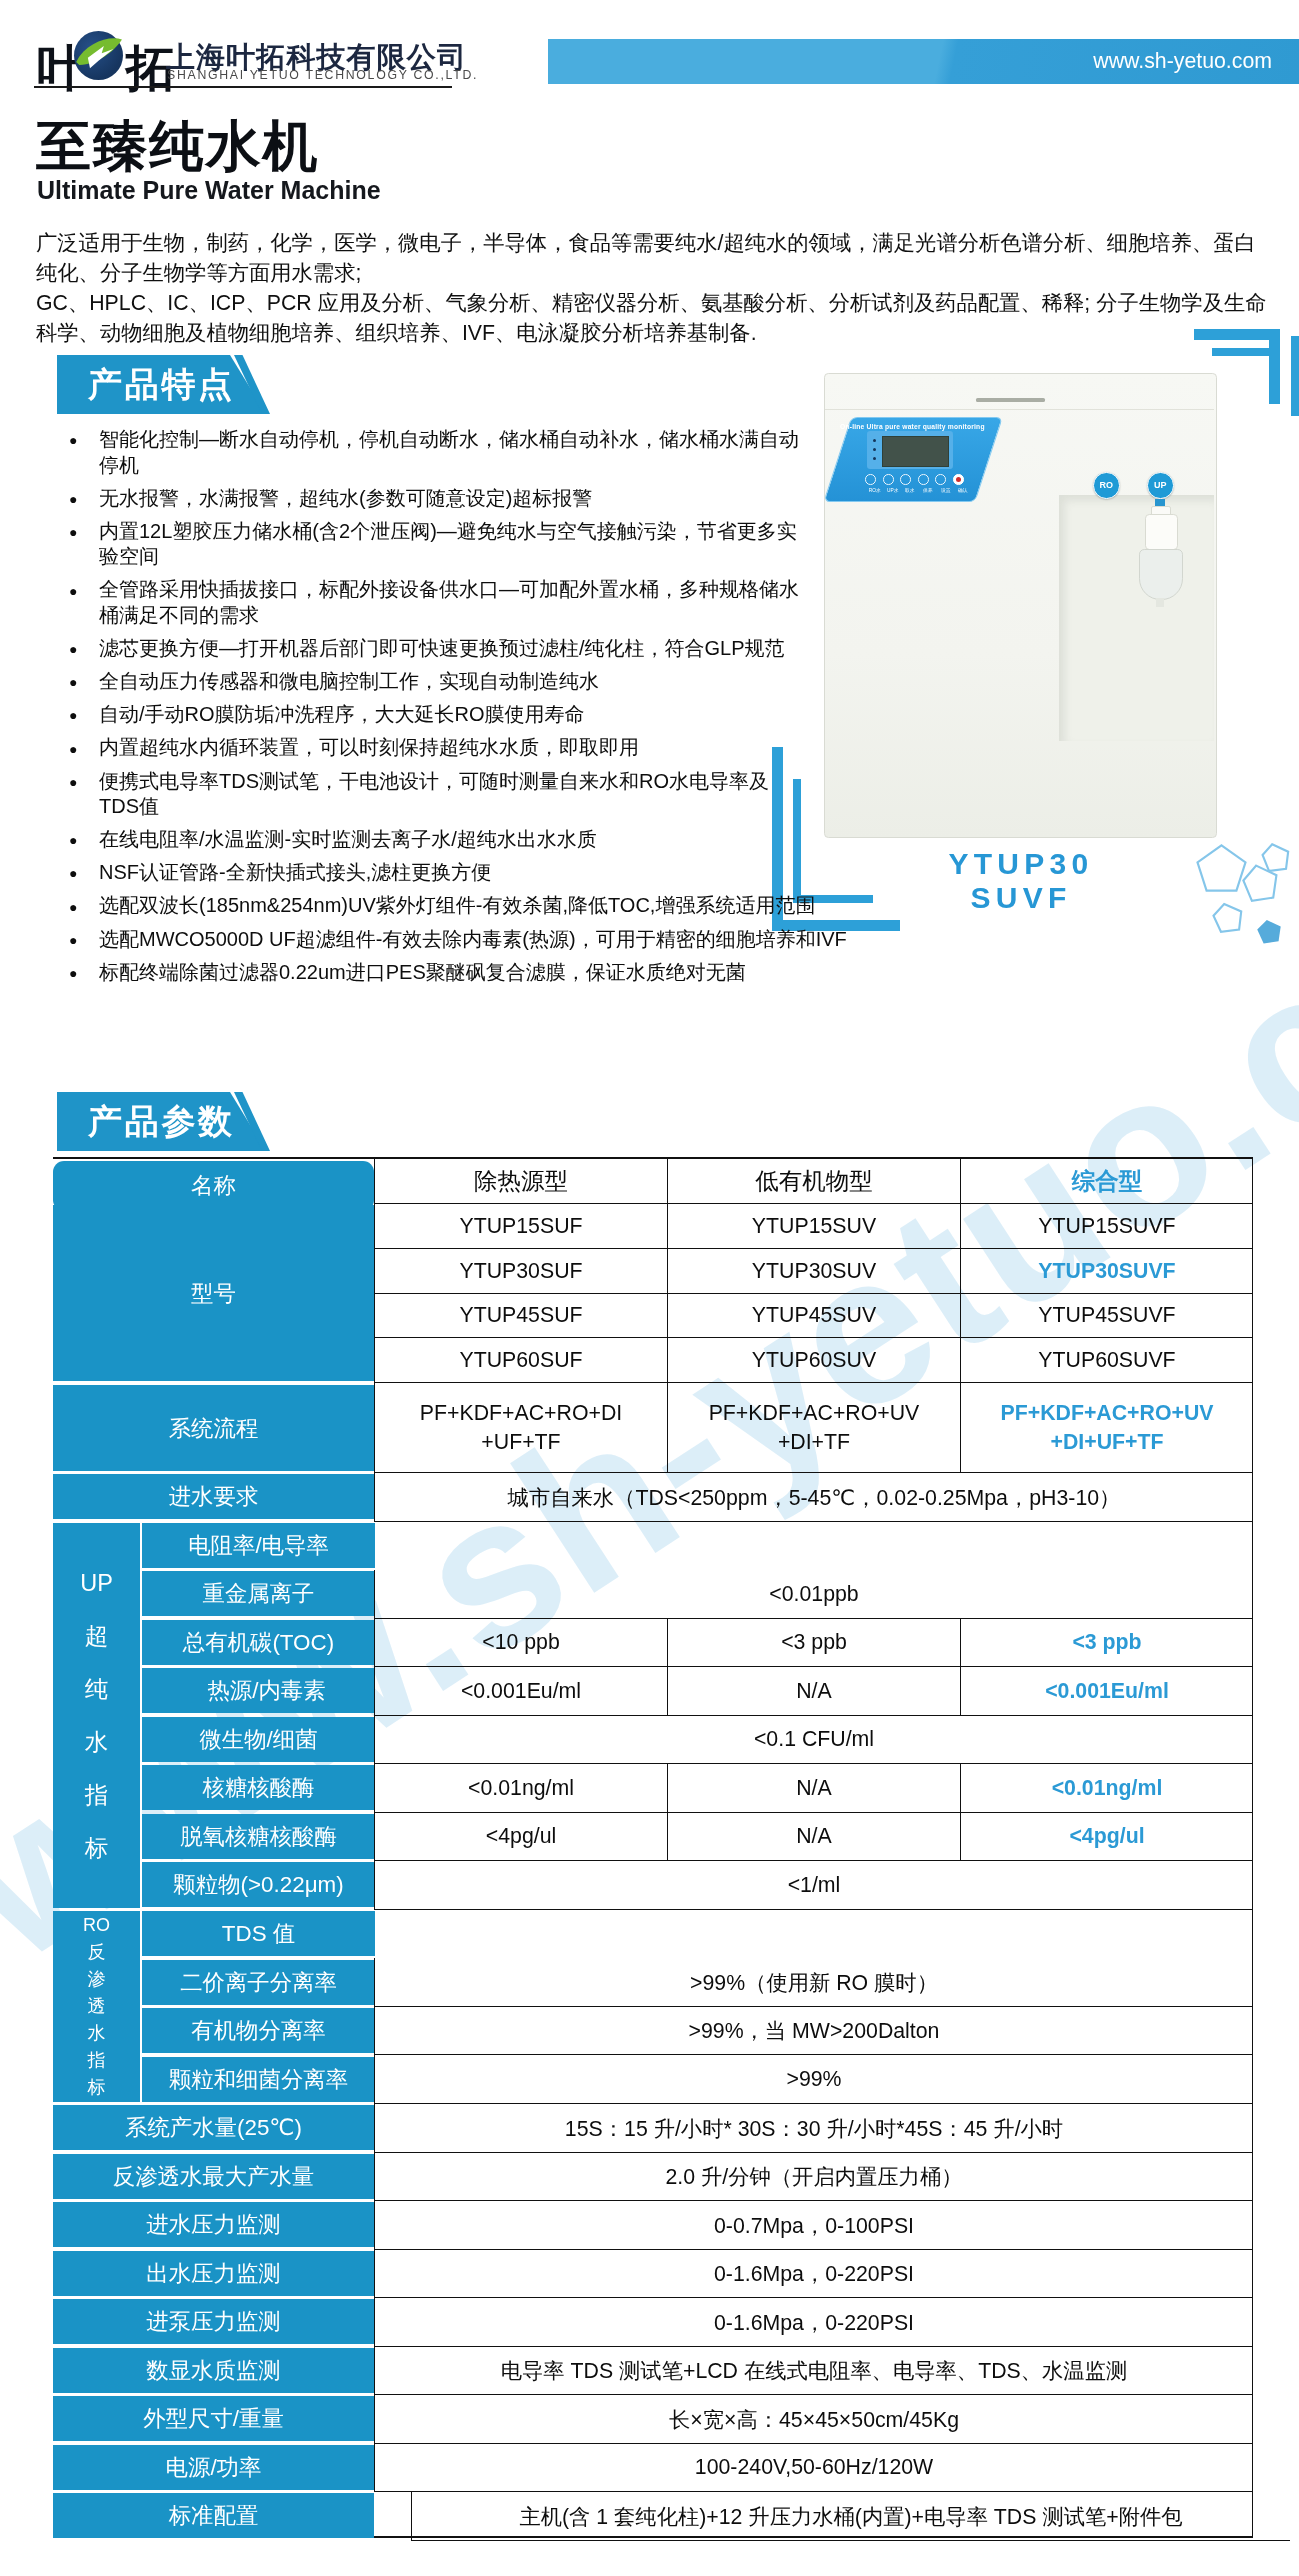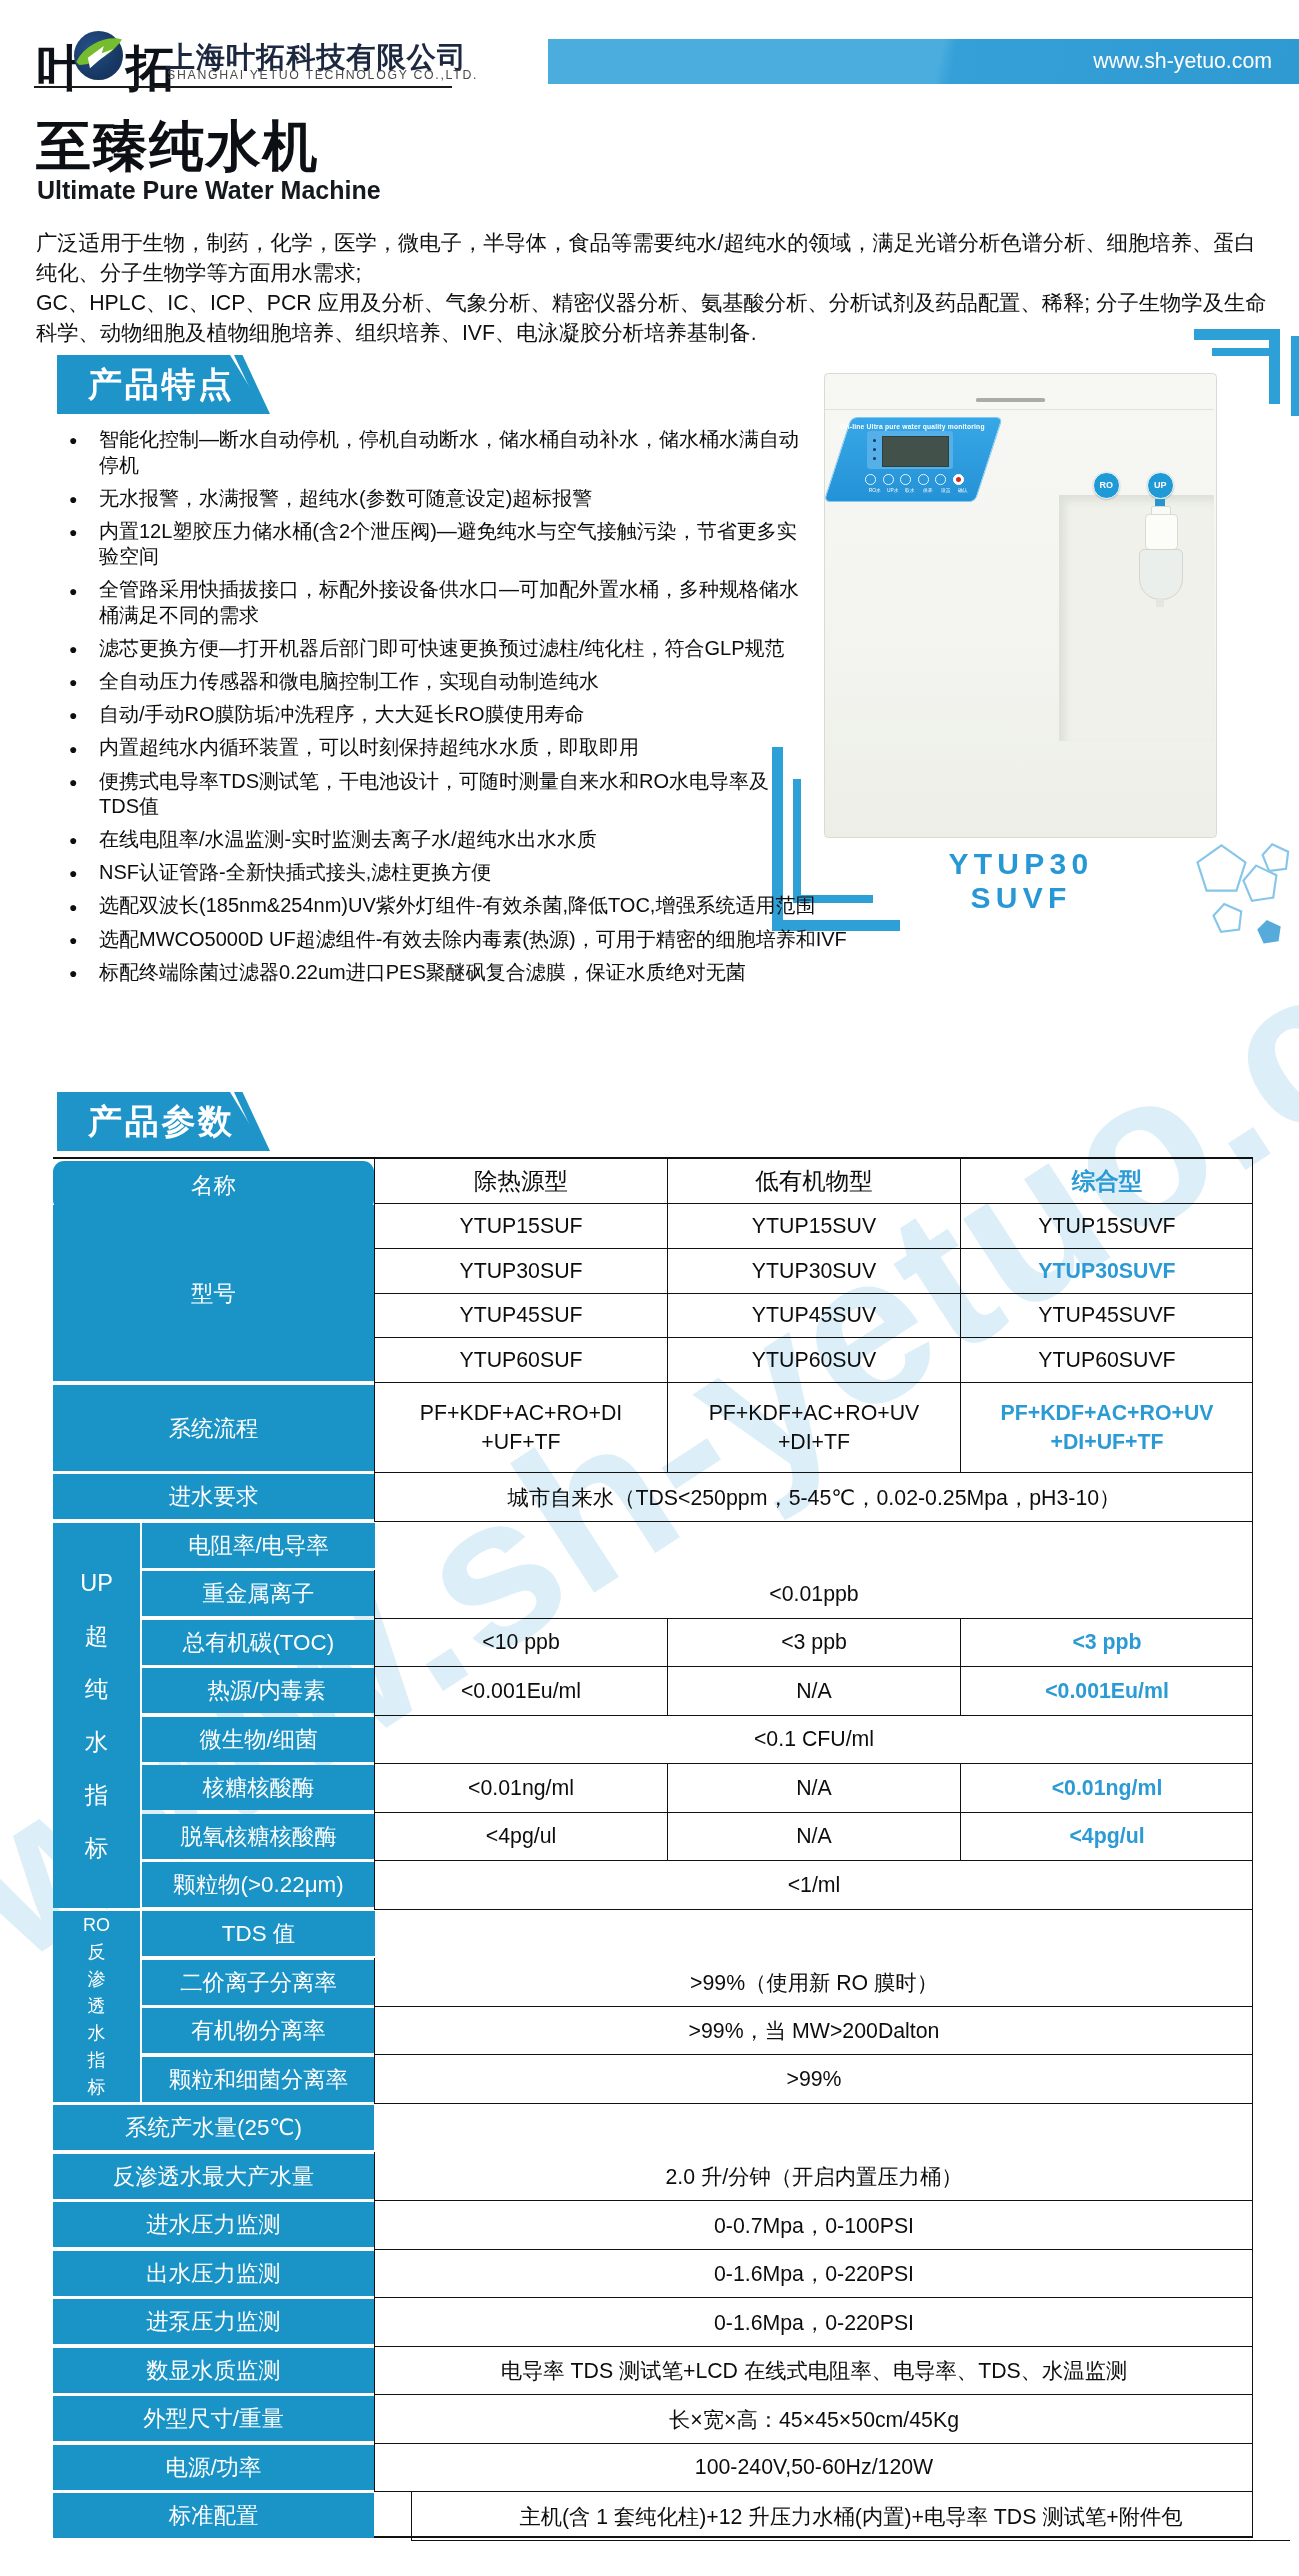--- a/index.html
+++ b/index.html
@@ -289,20 +289,21 @@
       <div>标</div>
     </div>
     <div class="t-label" style="left: 89px; top: 752px; width: 233px; height: 45px;">TDS 值</div>
     <div class="t-label" style="left: 89px; top: 801px; width: 233px; height: 45px;">二价离子分离率</div>
     <div class="t-val" style="left: 321px; top: 799px; width: 879px; height: 49px;">&gt;99%（使用新 RO 膜时）</div>
     <div class="t-label" style="left: 89px; top: 849px; width: 233px; height: 45px;">有机物分离率</div>
     <div class="t-val" style="left: 321px; top: 847px; width: 879px; height: 49px;">&gt;99%，当 MW&gt;200Dalton</div>
     <div class="t-label" style="left: 89px; top: 898px; width: 233px; height: 45px;">颗粒和细菌分离率</div>
     <div class="t-val" style="left: 321px; top: 896px; width: 879px; height: 49px;">&gt;99%</div>
     <div class="t-label" style="left: 0px; top: 946px; width: 321px; height: 45px;">系统产水量(25℃)</div>
+    <div class="t-val" style="left: 321px; top: 945px; width: 879px; height: 49px;">15S：15 升/小时* 30S：30 升/小时*45S：45 升/小时</div>
     <div class="t-label" style="left: 0px; top: 995px; width: 321px; height: 45px;">反渗透水最大产水量</div>
     <div class="t-val" style="left: 321px; top: 993px; width: 879px; height: 49px;">2.0 升/分钟（开启内置压力桶）</div>
     <div class="t-label" style="left: 0px; top: 1043px; width: 321px; height: 45px;">进水压力监测</div>
     <div class="t-val" style="left: 321px; top: 1042px; width: 879px; height: 49px;">0-0.7Mpa，0-100PSI</div>
     <div class="t-label" style="left: 0px; top: 1092px; width: 321px; height: 45px;">出水压力监测</div>
     <div class="t-val" style="left: 321px; top: 1090px; width: 879px; height: 49px;">0-1.6Mpa，0-220PSI</div>
     <div class="t-label" style="left: 0px; top: 1140px; width: 321px; height: 45px;">进泵压力监测</div>
     <div class="t-val" style="left: 321px; top: 1139px; width: 879px; height: 49px;">0-1.6Mpa，0-220PSI</div>
     <div class="t-label" style="left: 0px; top: 1189px; width: 321px; height: 45px;">数显水质监测</div>
     <div class="t-val" style="left: 321px; top: 1187px; width: 879px; height: 49px;">电导率 TDS 测试笔+LCD 在线式电阻率、电导率、TDS、水温监测</div>

